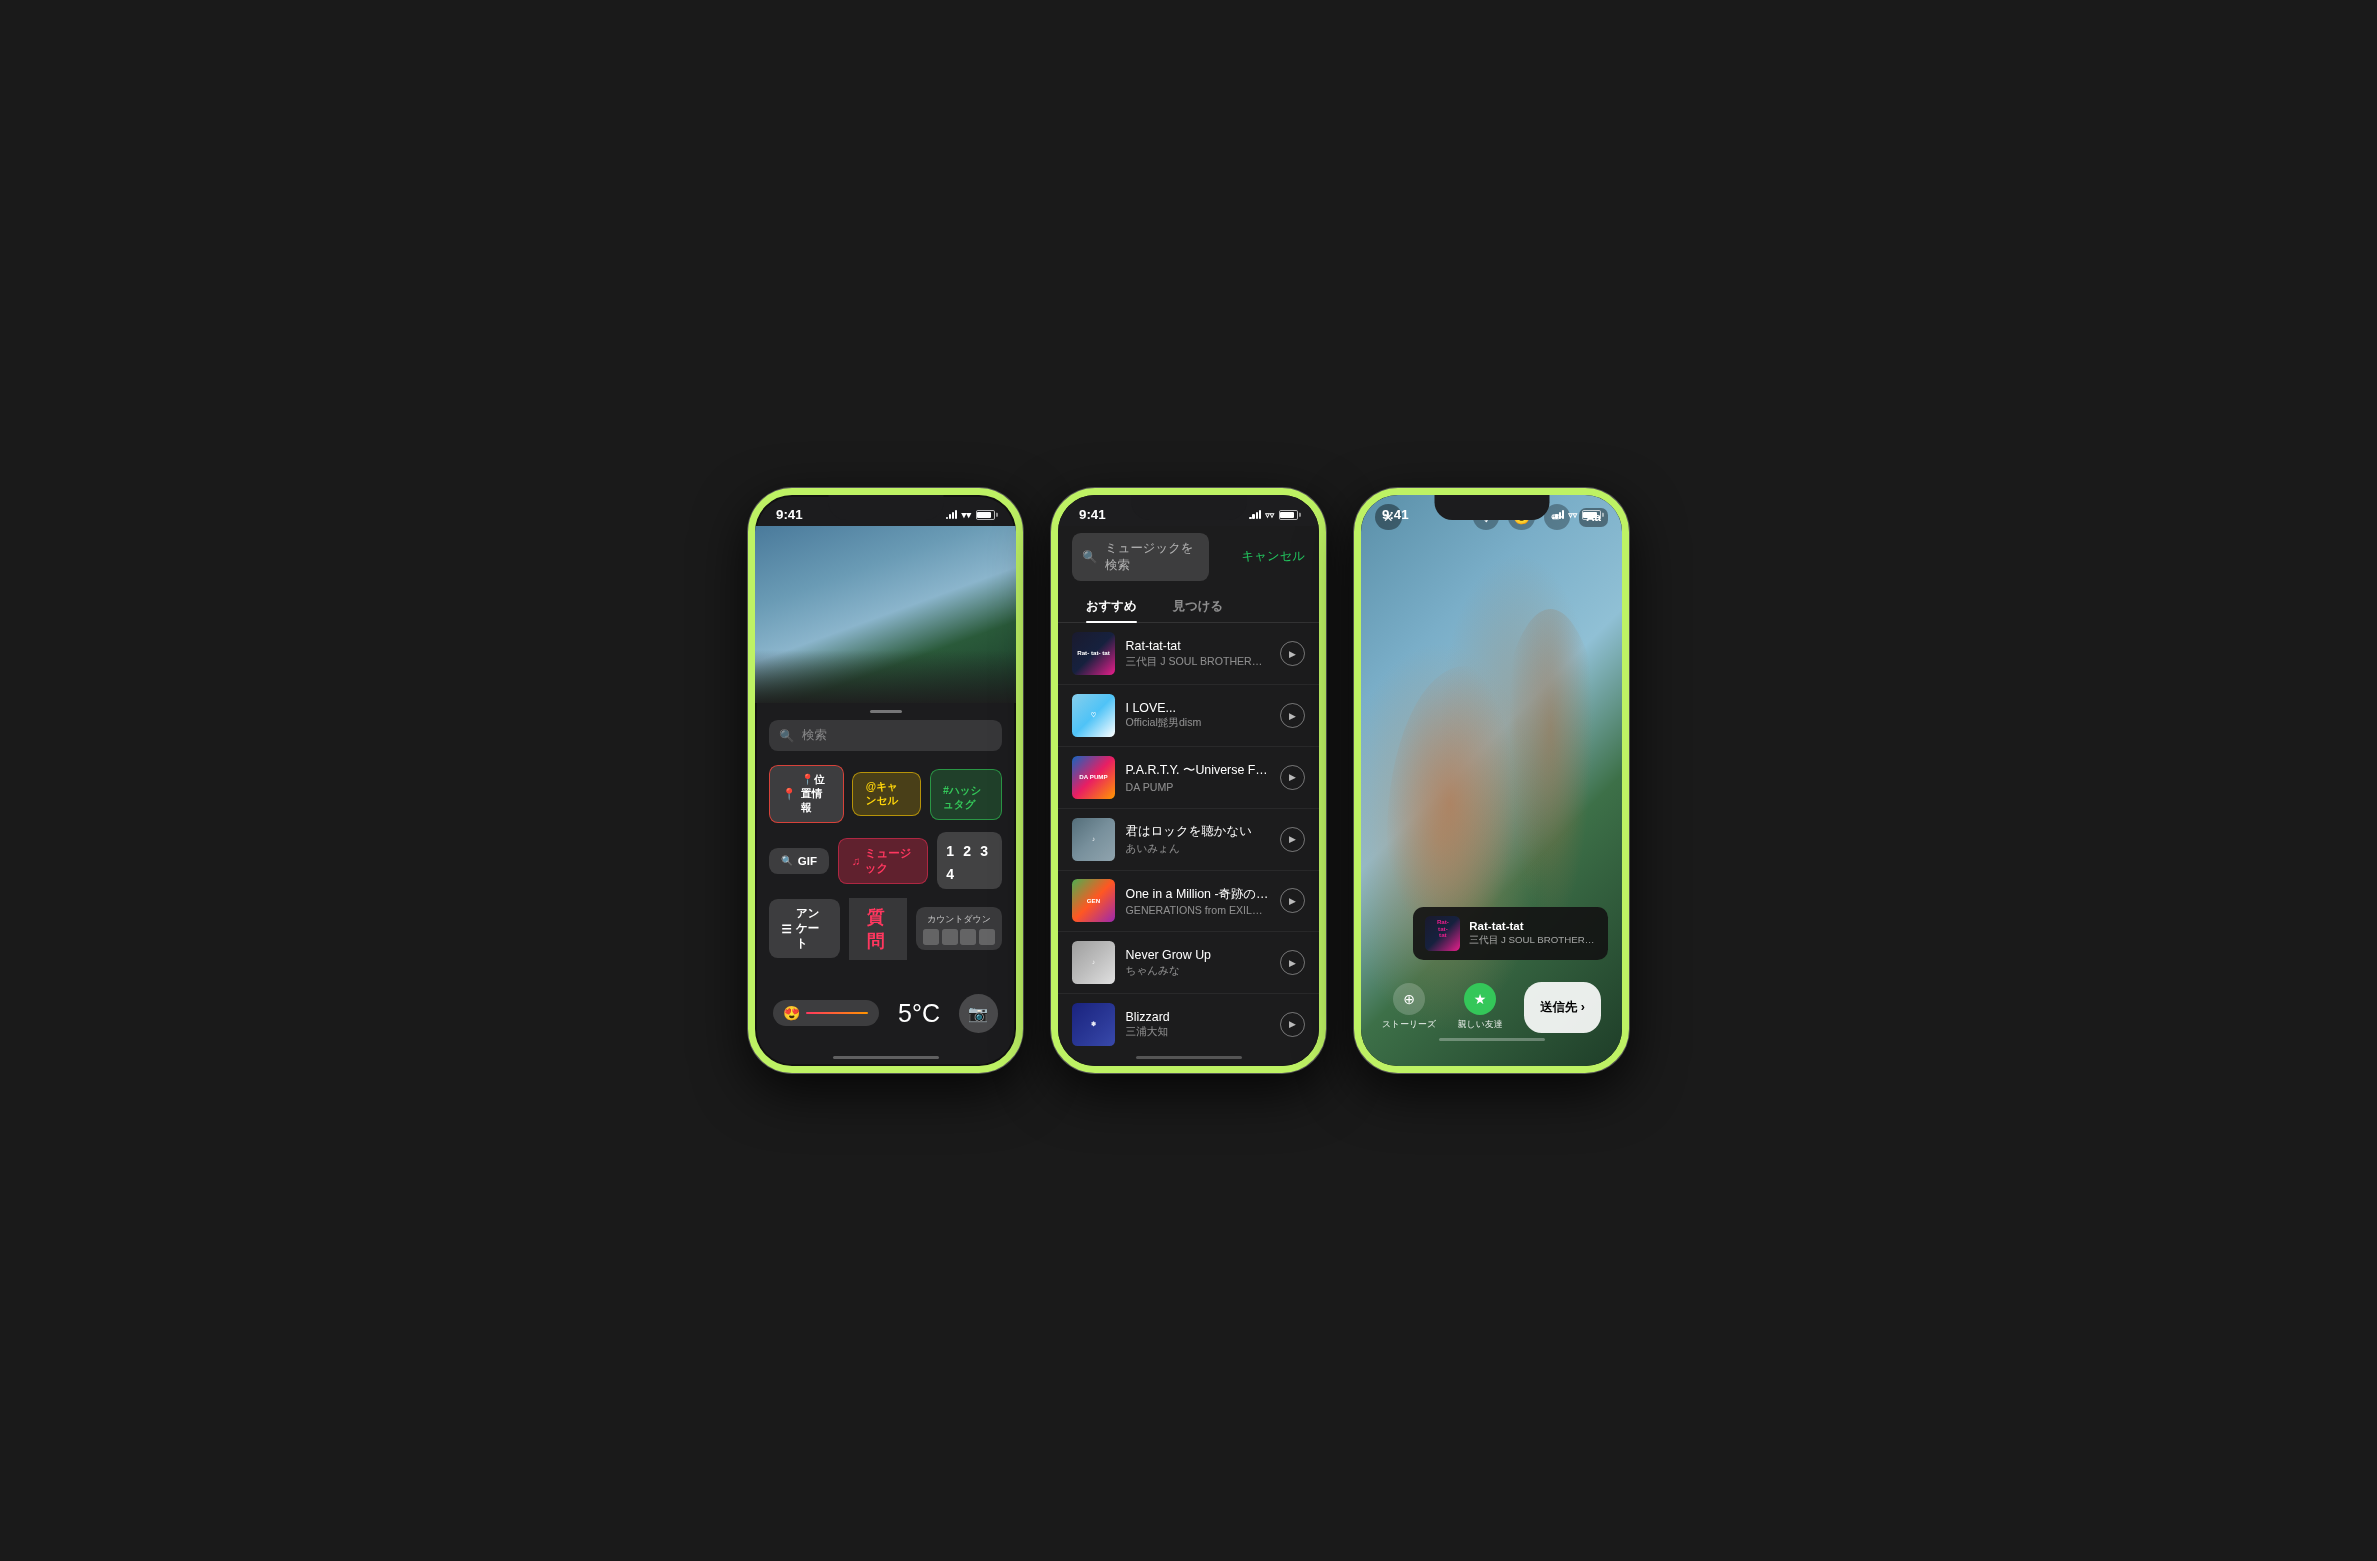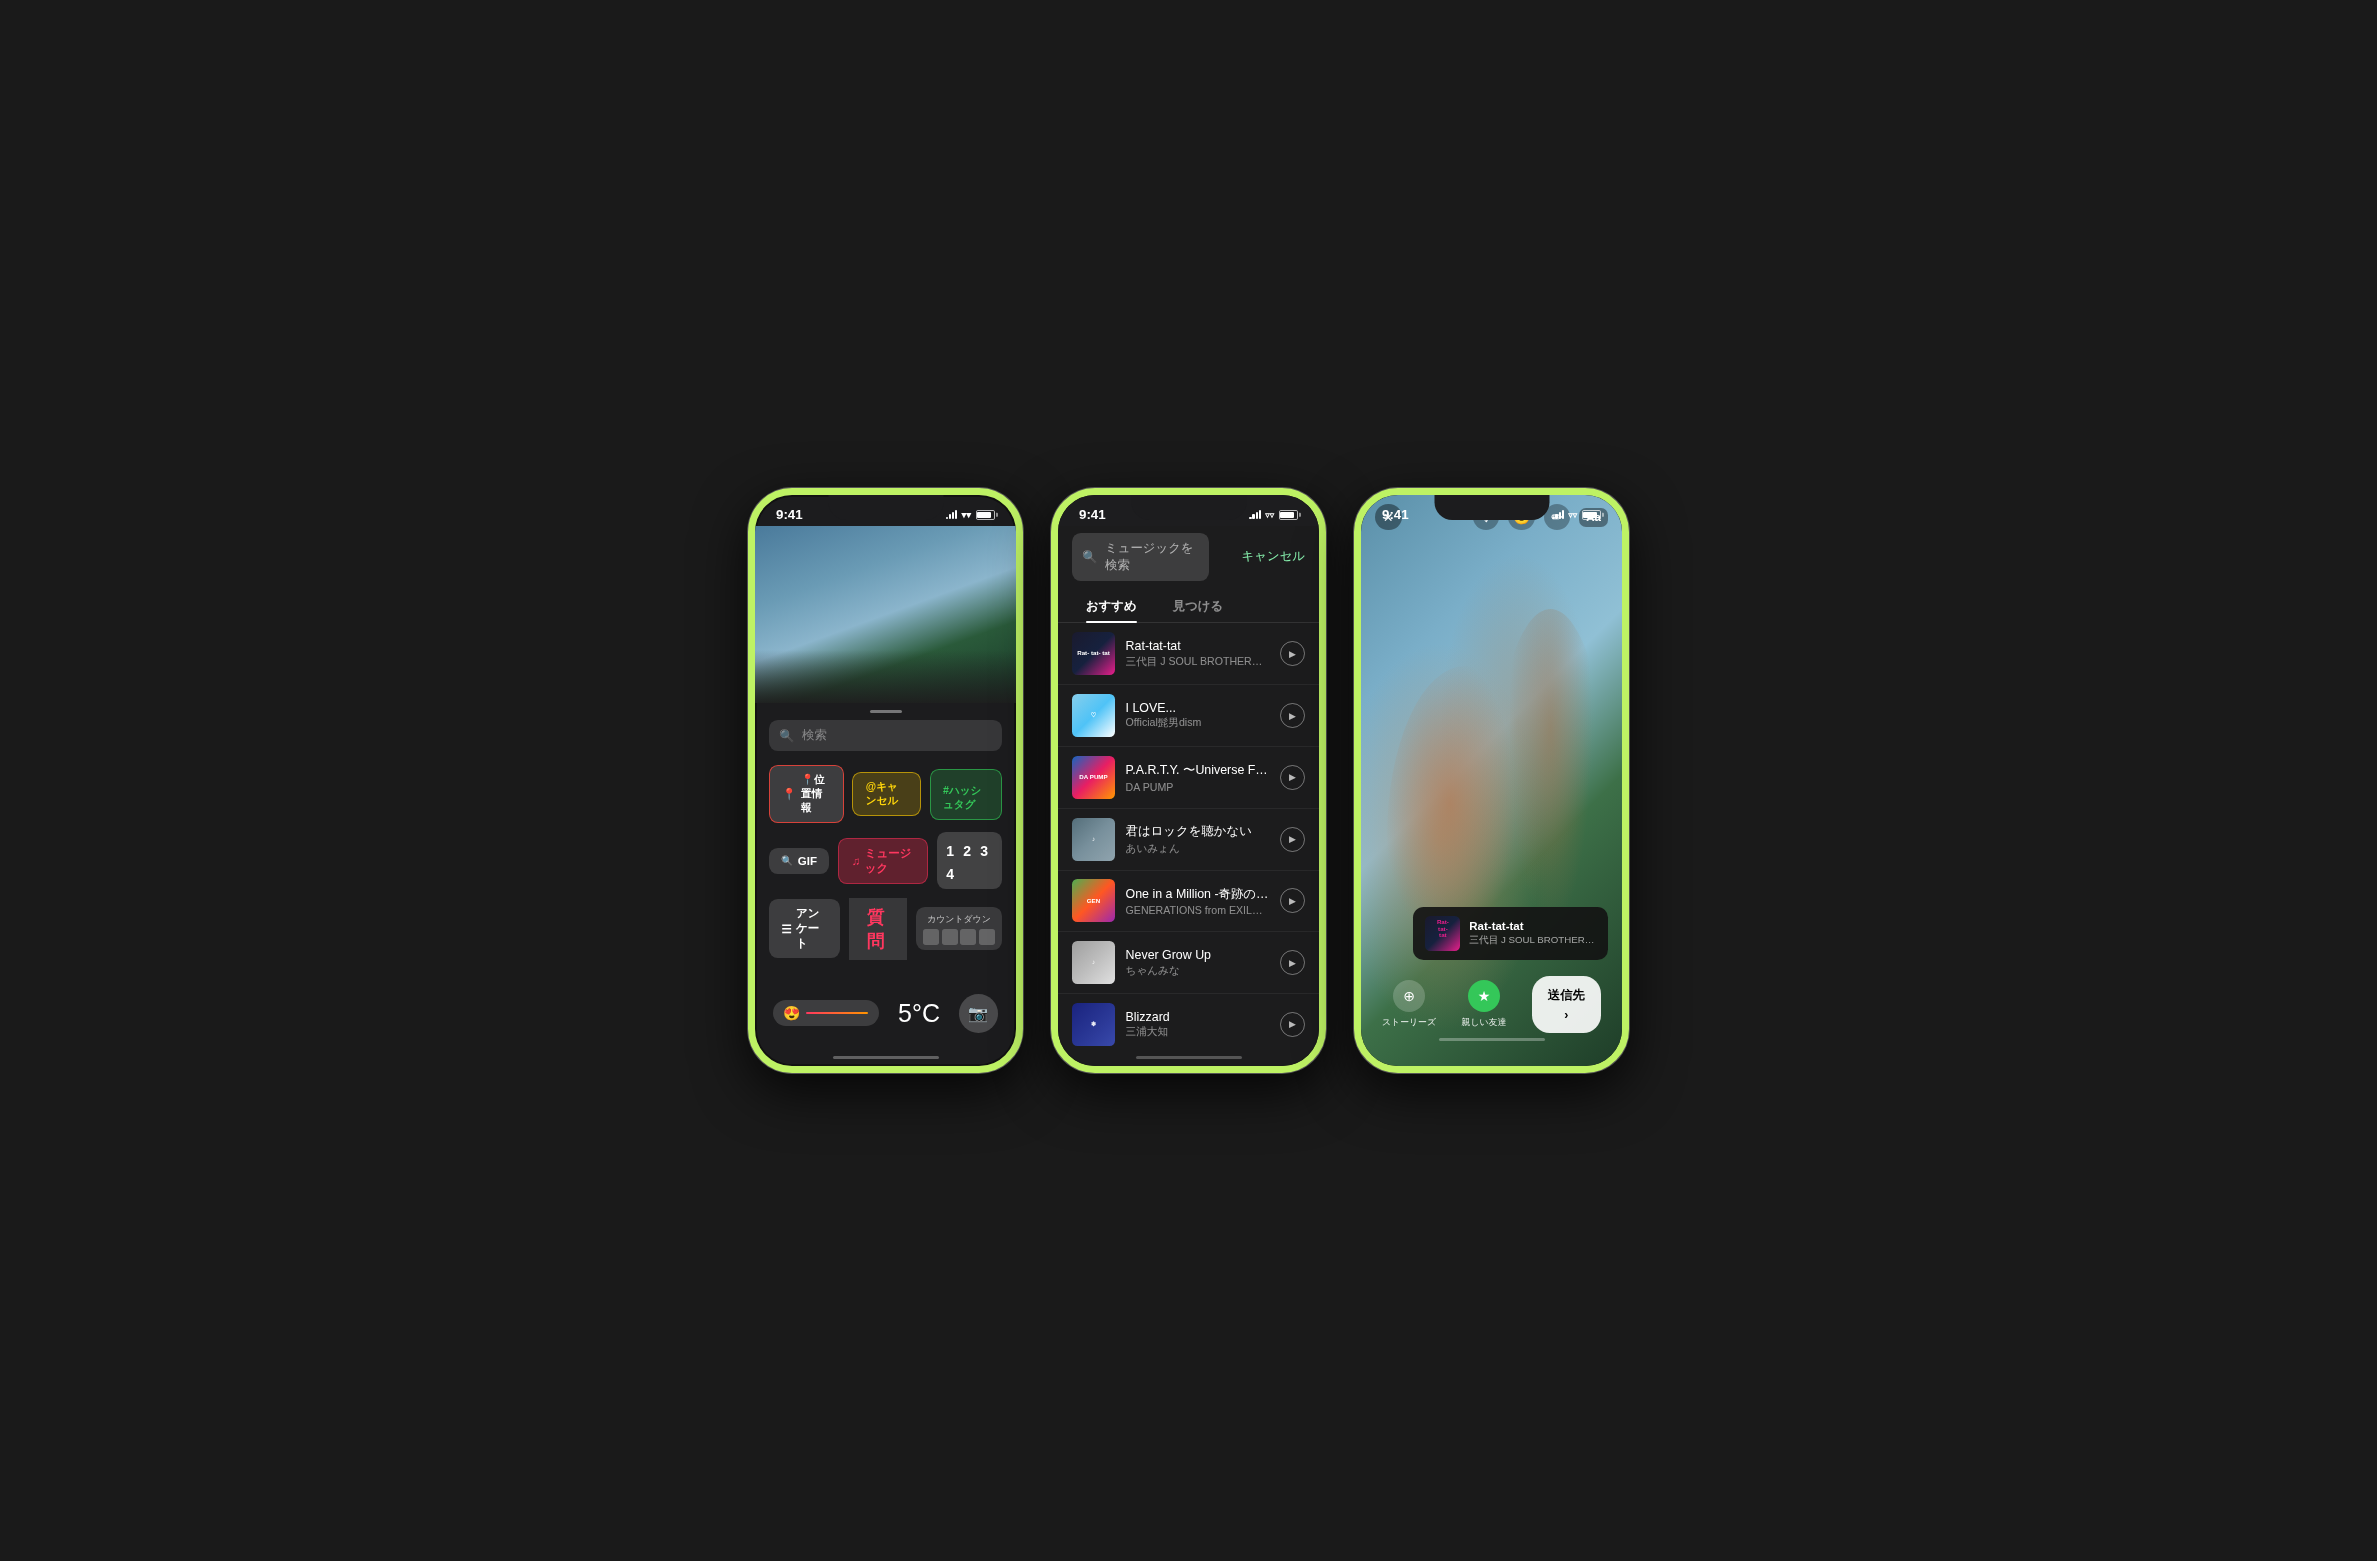--- a/index.html
+++ b/index.html
@@ -244,21 +244,21 @@
       border-radius: 8.9px;
       padding: 7px 10.6px;
       display: flex;
       align-items: center;
       gap: 7px;
       color: rgba(255,255,255,0.6);
       font-size: 12.4px;
     }
 
     .cancel-btn {
-      color: #86efac;
+      color: #22c55e;
       font-size: 12.4px;
       white-space: nowrap;
       margin-left: 24px;
     }
 
     .tab-bar {
       display: flex;
       padding: 3.5px 14px 0;
       border-bottom: 0.9px solid rgba(255,255,255,0.1);
       flex-shrink: 0;
@@ -436,27 +436,26 @@
     .story-action-green {
       background: #34c759;
     }
 
     .story-action-label { font-size: 8.9px; color: rgba(255,255,255,0.9); }
 
     .send-btn {
       background: rgba(255,255,255,0.9);
       color: #000;
       border-radius: 17.7px;
-      padding: 11px 16px;
+      padding: 17px 16px;
       font-size: 12.4px;
       font-weight: 600;
       display: flex;
       align-items: center;
       gap: 3.5px;
-      flex-direction: column;
     }
 
     
     .art-rat-tat { background: linear-gradient(135deg, #1a1a2e, #16213e, #e91e8c); }
     .art-ilove { background: linear-gradient(135deg, #87ceeb, #4fc3f7, #fff); }
     .art-party { background: linear-gradient(135deg, #1565c0, #e91e63, #ff9800); }
     .art-kimi { background: linear-gradient(135deg, #546e7a, #78909c, #90a4ae); }
     .art-million { background: linear-gradient(135deg, #4caf50, #ff5722, #9c27b0); }
     .art-nevergrow { background: linear-gradient(135deg, #9e9e9e, #bdbdbd, #e0e0e0); }
     .art-blizzard { background: linear-gradient(135deg, #1a237e, #283593, #3949ab); }

